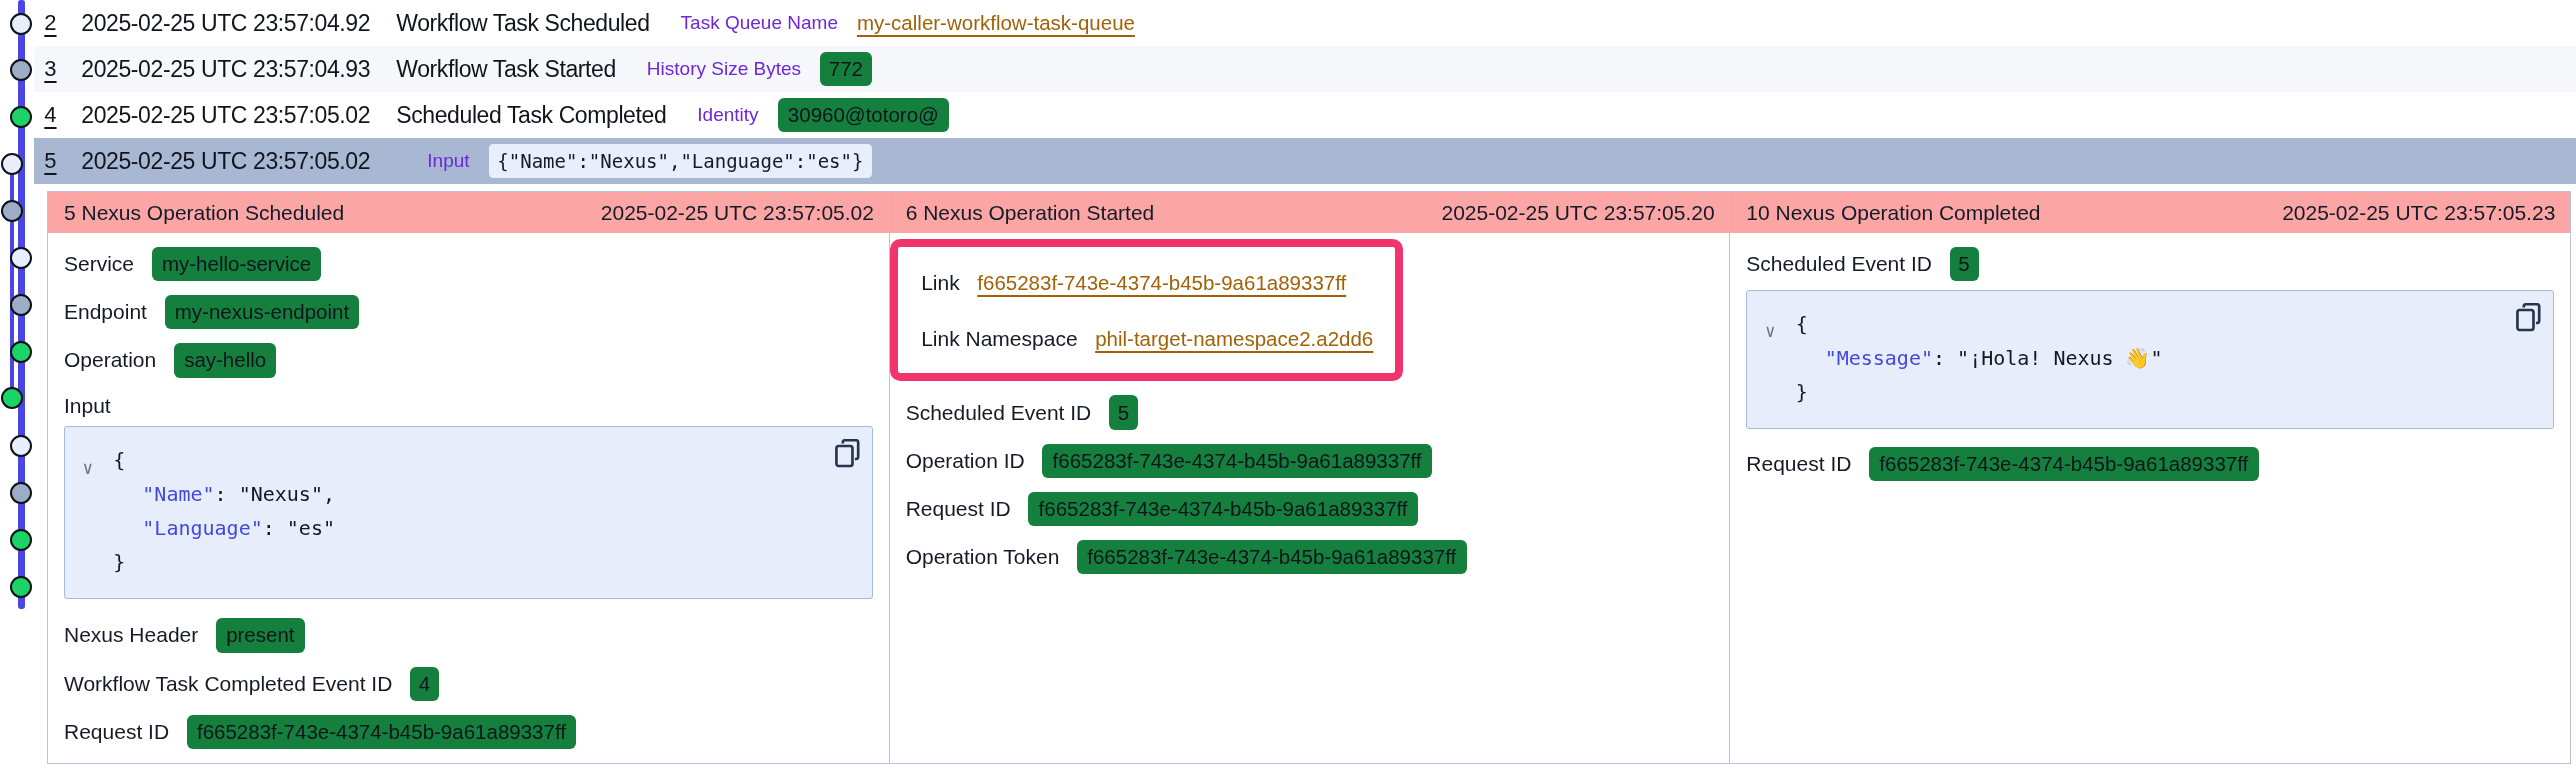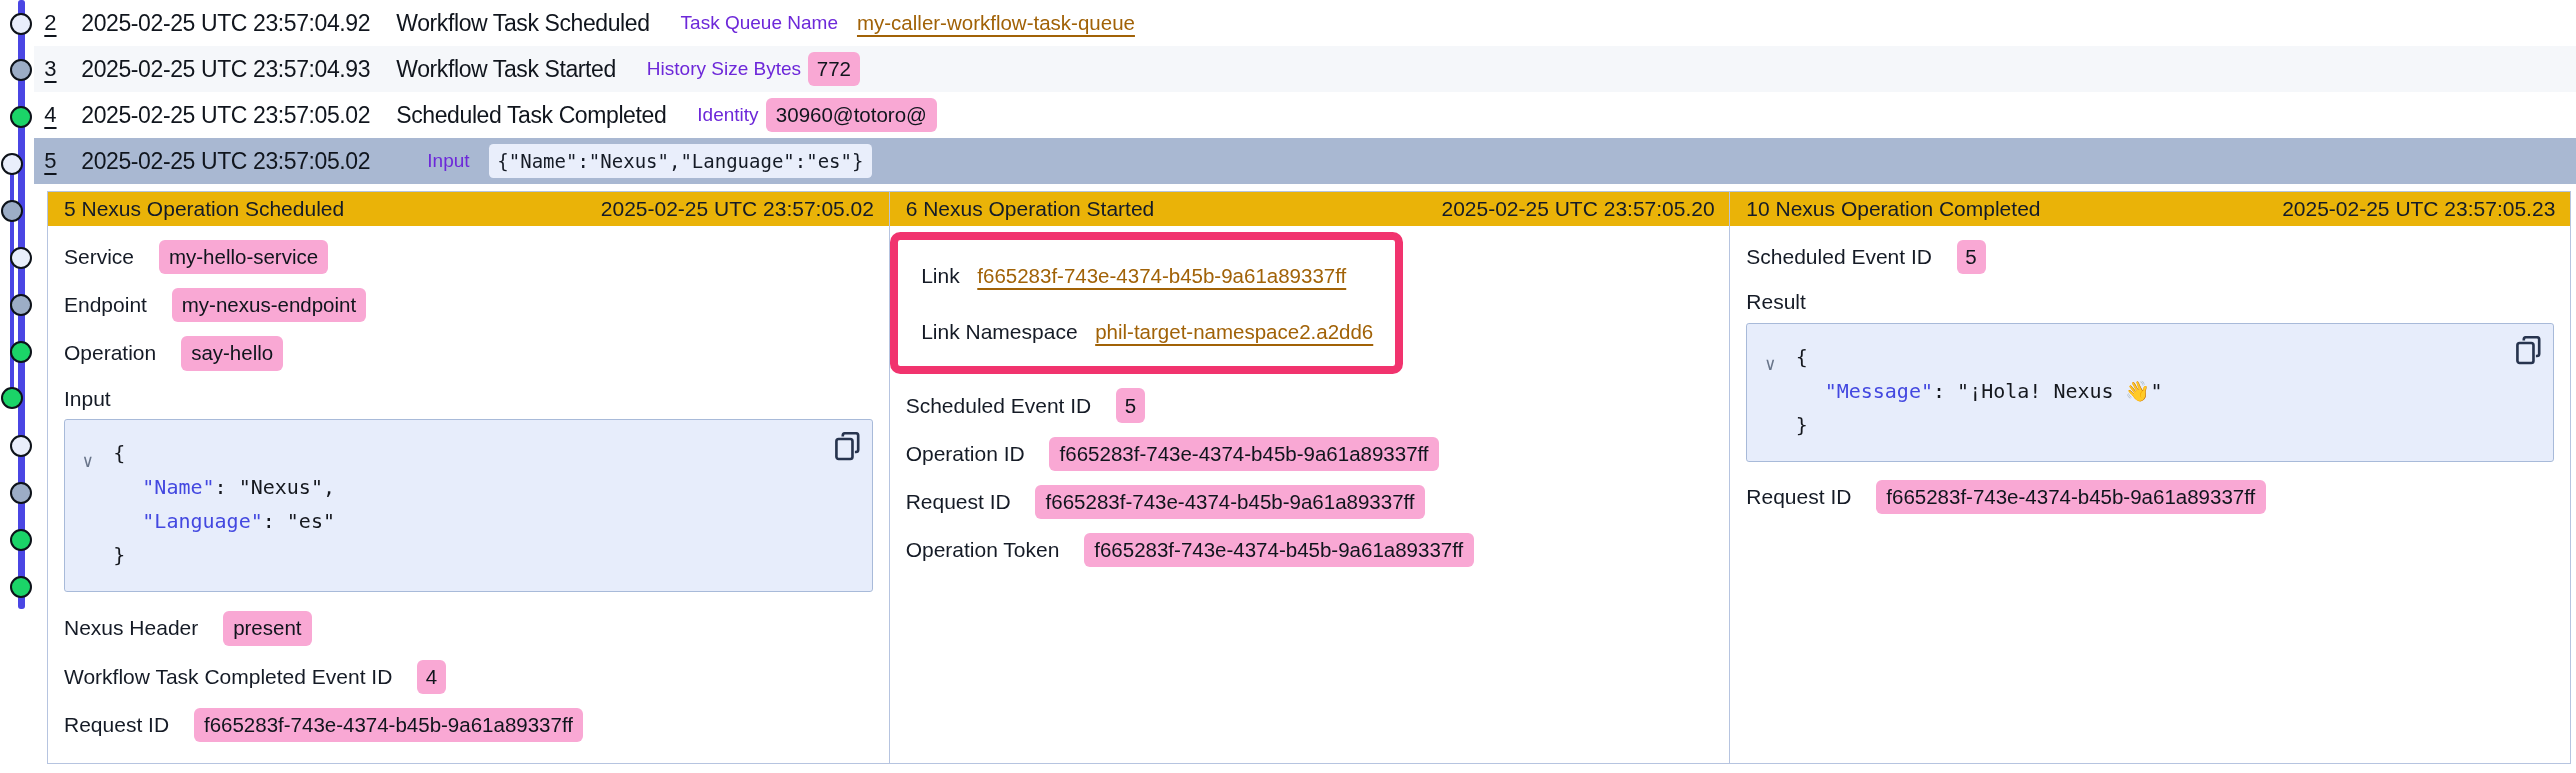--- a/index.html
+++ b/index.html
@@ -23,36 +23,36 @@
   .erow { display:flex; align-items:center; height:46px; padding-left:10.3px; }
   .erow.zebra    { background:#f5f7fa; }
   .erow.selected { background:#a9b8d2; }
   .enum  { width:37px; font-size:22px; text-decoration:underline; text-underline-offset:5.1px;
            text-decoration-thickness:2.2px; color:#10151d; }
   .ets   { width:315px; font-size:23px; letter-spacing:-0.4px; }
   .ename { font-size:23px; font-weight:normal; letter-spacing:-0.4px; }
   .elabel{ margin-left:31px; font-size:19px; color:#6d28d9; white-space:nowrap; }
   .eval  { margin-left:19px; white-space:nowrap; }
 
-  .badge { display:inline-block; background:#f9a8d4; border-radius:5.9px;
-           padding:5.1px 10.3px; font-size:20.5px; color:#10151d;margin-left:7px; }
+  .badge { display:inline-block; background:#15803d; border-radius:5.9px;
+           padding:5.1px 10.3px; font-size:20.5px; color:#10151d; }
   .badge.small { padding:5.1px 8.8px; }
   .code-badge { display:inline-block; background:#e9eefb; border-radius:4.4px;
            padding:5.9px 8.8px; font-family:"DejaVu Sans Mono", monospace; font-size:19px; }
   .ulink { font-size:20.5px; color:#a16207; text-decoration:underline;
            text-underline-offset:5.1px; text-decoration-thickness:2.2px; cursor:pointer; }
   .ets, .ename { color:#10151d; }
 
   
   #panels { position:absolute; left:47px; top:191px; width:2524px; height:573px;
             border:1.5px solid #b6c4e0; background:#fff;
             display:grid; grid-template-columns:1fr 1fr 1fr; }
   .panel { overflow:hidden; }
   .panel + .panel { border-left:1.5px solid #b6c4e0; }
-  .panel-header { height:34px; background:#eab308; display:flex; align-items:center;
+  .panel-header { height:41px; background:#fca5a5; display:flex; align-items:center;
                   justify-content:space-between; padding:0 14.7px 0 16px; font-size:21px; color:#141b28; }
   .panel-body { padding:0 16px; }
 
   .frow { display:flex; align-items:center; min-height:34px; margin-top:14px; }
   .flabel { font-size:21px; margin-right:17.6px; white-space:nowrap; }
   .sec-label { font-size:21px; margin-top:16px; }
 
   
   .code-block { position:relative; background:#e7edfb; border:1.5px solid #a8bad9;
                 border-radius:2.9px; margin-top:8.8px; padding:16px 51px 19px 10.3px;
@@ -209,21 +209,20 @@
     <div class="panel">
       <div class="panel-header">
         <span>10 Nexus Operation Completed</span>
         <span>2025-02-25 UTC 23:57:05.23</span>
       </div>
       <div class="panel-body">
         <div class="frow">
           <span class="flabel">Scheduled Event ID</span>
           <span class="badge small">5</span>
         </div>
-        <div class="sec-label">Result</div>
         <div class="code-block">
           <div class="code-line"><span class="chevron">∨</span><span>{</span></div>
           <div class="code-line lvl1"><span class="json-key">"Message"</span><span>: </span><span>"¡Hola! Nexus 👋"</span></div>
           <div class="code-line"><span>}</span></div>
           <span class="copy-btn">
             <svg width="26.4" height="29" viewBox="0 0 24 26">
                 <path d="M8 4V3a2 2 0 0 1 2-2h10a2 2 0 0 1 2 2v13a2 2 0 0 1-2 2h-1" fill="none" stroke="#27344e" stroke-width="2.4"></path>
                 <rect x="2.2" y="6.2" width="14.6" height="18.2" rx="2" fill="none" stroke="#27344e" stroke-width="2.4"></rect>
               </svg>
           </span>

